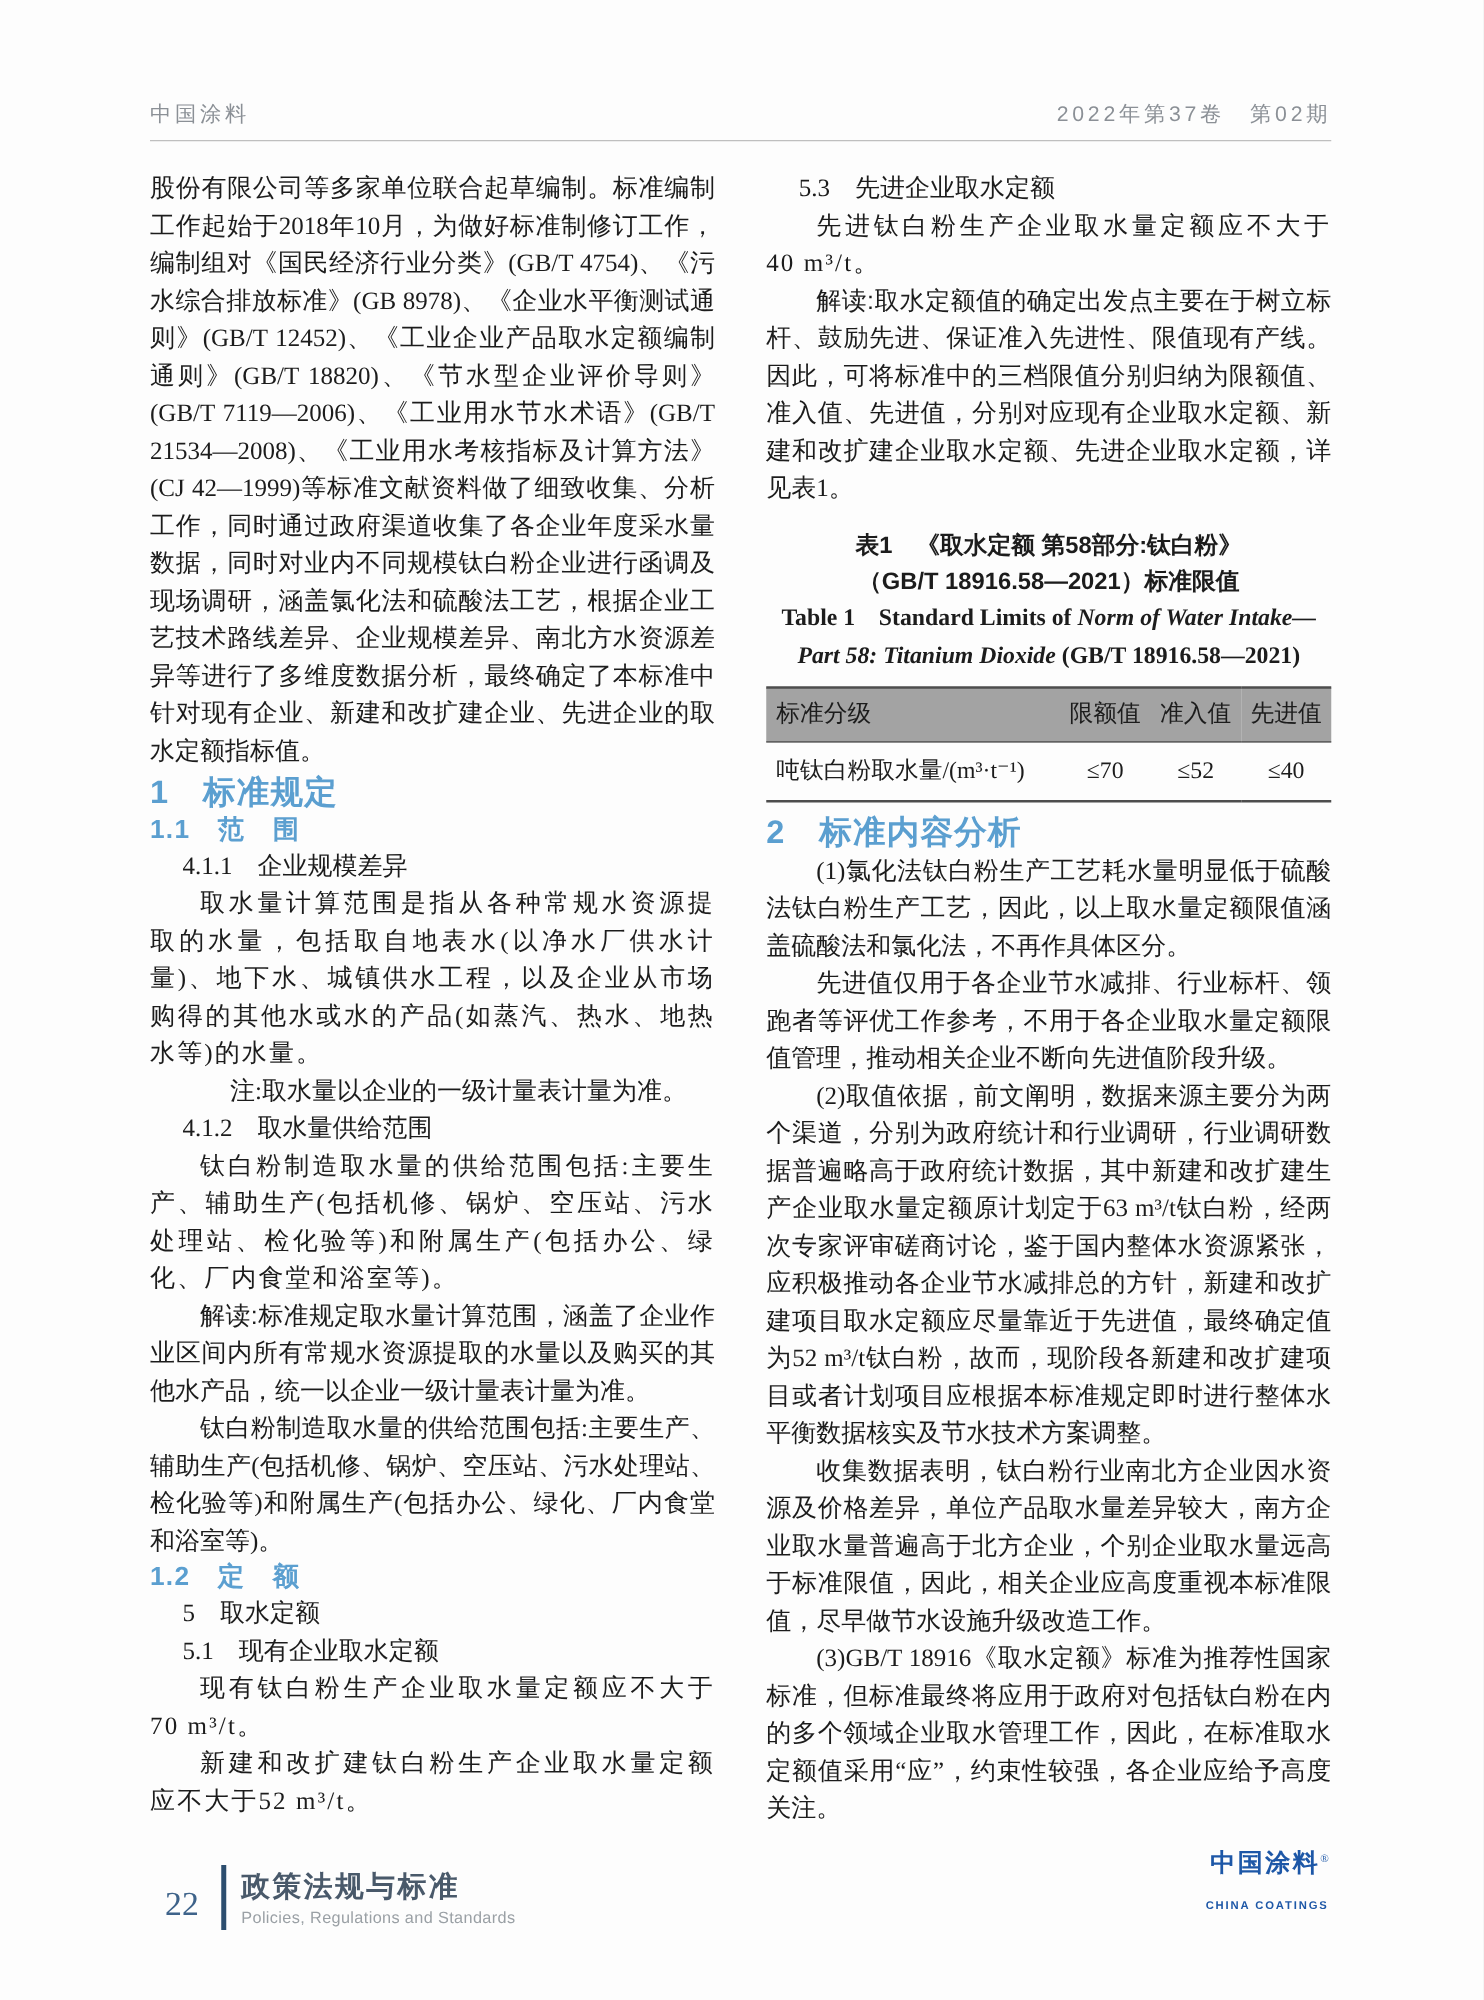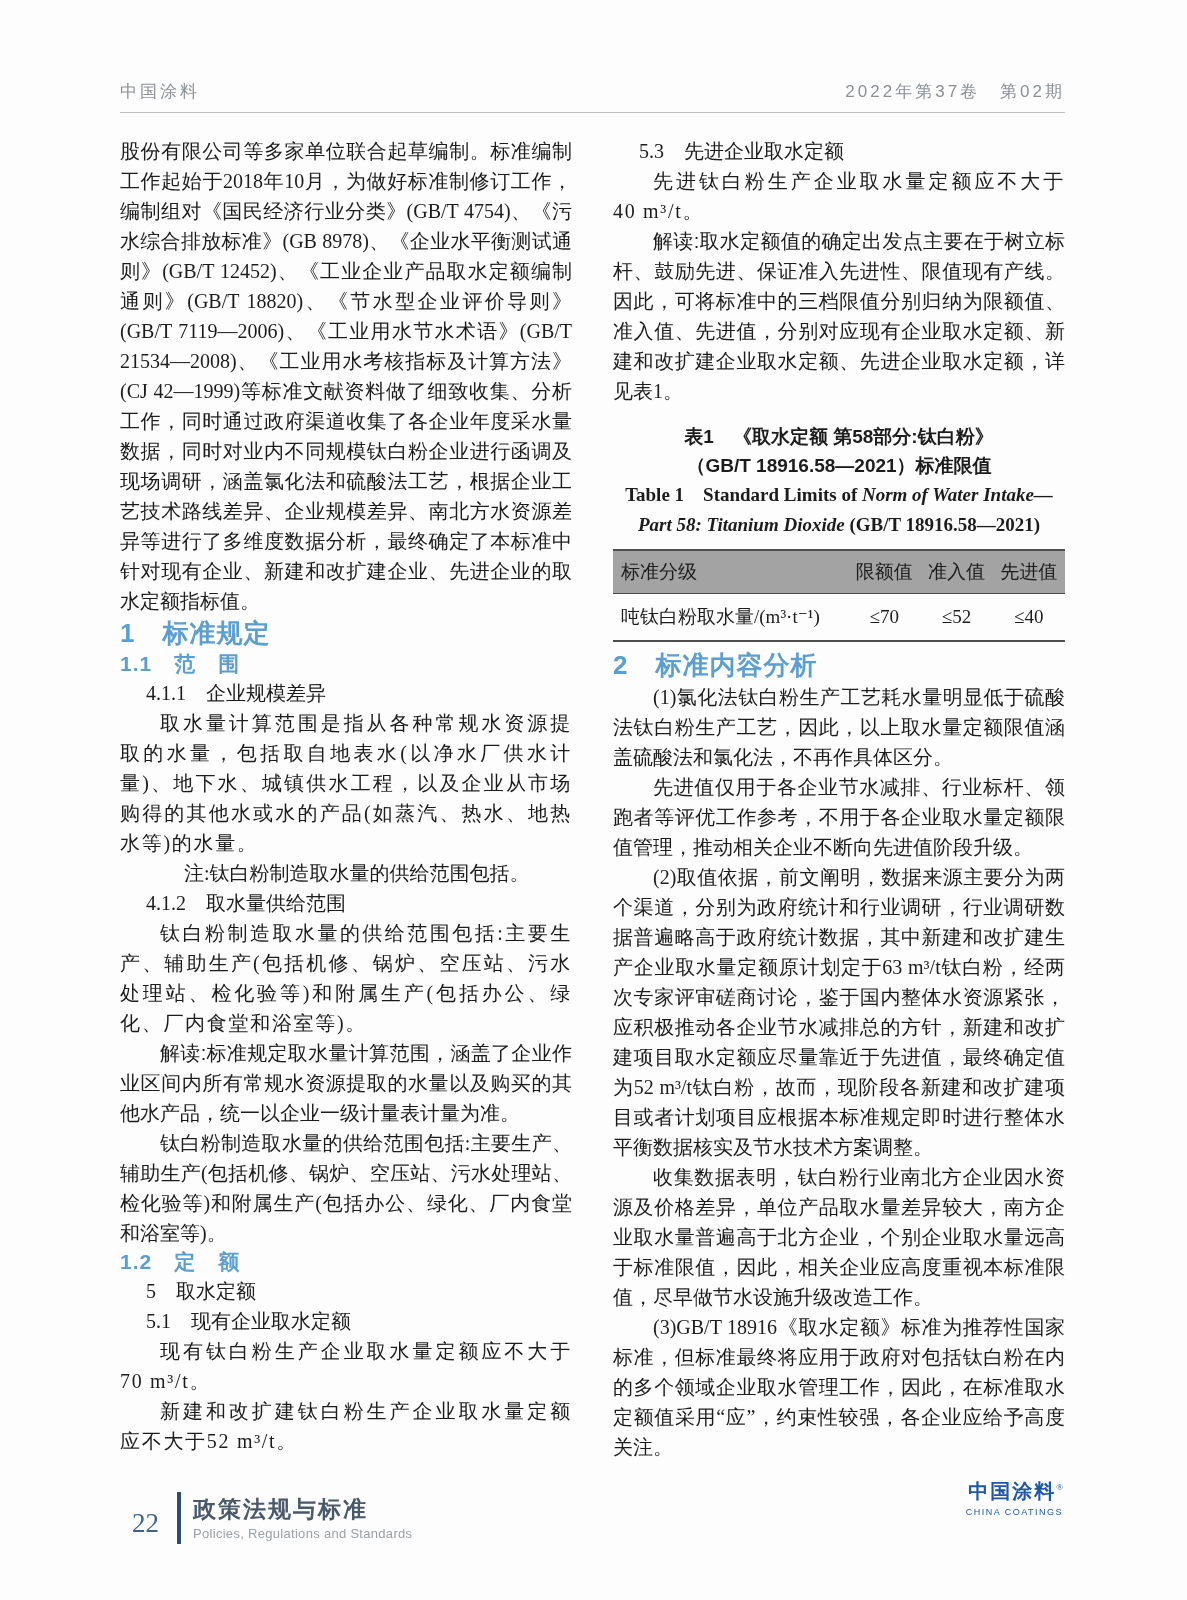--- a/index.html
+++ b/index.html
@@ -71,21 +71,21 @@
   table.tbl th:first-child,table.tbl td:first-child{text-align:left;padding-left:8px;width:52%;}
   
   .logo{text-align:right;margin-top:18px;padding-right:2px;line-height:1.1;}
   .logo-zh{
     color:#1d57a7;font-family:"Liberation Sans","DejaVu Sans",sans-serif;
     font-weight:bold;font-size:20px;letter-spacing:2px;
   }
   .logo-mark{font-size:9px;vertical-align:super;color:#1d57a7;}
   .logo-en{
     color:#1d57a7;font-family:"Liberation Sans","DejaVu Sans",sans-serif;
-    font-weight:normal;font-size:9px;letter-spacing:1.5px;margin-top:6px;
+    font-weight:bold;font-size:9px;letter-spacing:1.5px;margin-top:18px;
   }
   
   .footer{
     position:absolute;left:132px;top:1492px;
     display:flex;align-items:center;
   }
   .pg-num{
     font-size:27px;color:#3e638a;margin-right:10px;margin-top:10px;
     font-family:"Liberation Serif","DejaVu Serif",serif;
   }
@@ -112,21 +112,21 @@
   <div class="cols">
 
     <div class="col">
       <p class="p-cont">股份有限公司等多家单位联合起草编制。标准编制工作起始于2018年10月，为做好标准制修订工作，编制组对《国民经济行业分类》(GB/T 4754)、《污水综合排放标准》(GB 8978)、《企业水平衡测试通则》(GB/T 12452)、《工业企业产品取水定额编制通则》(GB/T 18820)、《节水型企业评价导则》(GB/T 7119—2006)、《工业用水节水术语》(GB/T 21534—2008)、《工业用水考核指标及计算方法》(CJ 42—1999)等标准文献资料做了细致收集、分析工作，同时通过政府渠道收集了各企业年度采水量数据，同时对业内不同规模钛白粉企业进行函调及现场调研，涵盖氯化法和硫酸法工艺，根据企业工艺技术路线差异、企业规模差异、南北方水资源差异等进行了多维度数据分析，最终确定了本标准中针对现有企业、新建和改扩建企业、先进企业的取水定额指标值。</p>
 
       <p class="h1">1　标准规定</p>
       <p class="h2">1.1　范　围</p>
 
       <p class="clause">4.1.1　企业规模差异</p>
       <p class="spread">取水量计算范围是指从各种常规水资源提取的水量，包括取自地表水(以净水厂供水计量)、地下水、城镇供水工程，以及企业从市场购得的其他水或水的产品(如蒸汽、热水、地热水等)的水量。</p>
-      <p class="note">注:钛白粉制造取水量的供给范围包括。</p>
+      <p class="note">注:取水量以企业的一级计量表计量为准。</p>
 
       <p class="clause">4.1.2　取水量供给范围</p>
       <p class="spread">钛白粉制造取水量的供给范围包括:主要生产、辅助生产(包括机修、锅炉、空压站、污水处理站、检化验等)和附属生产(包括办公、绿化、厂内食堂和浴室等)。</p>
 
       <p class="p-ind"><span class="lbl-bold">解读:</span><span>标准规定取水量计算范围，涵盖了企业作业区间内所有常规水资源提取的水量以及购买的其他水产品，统一以企业</span><span class="bold-sans">一级计量表</span><span>计量为准。</span></p>
 
       <p class="p-ind">钛白粉制造取水量的供给范围包括:主要生产、辅助生产(包括机修、锅炉、空压站、污水处理站、检化验等)和附属生产(包括办公、绿化、厂内食堂和浴室等)。</p>
 
       <p class="h2">1.2　定　额</p>
       <p class="clause">5　取水定额</p>

